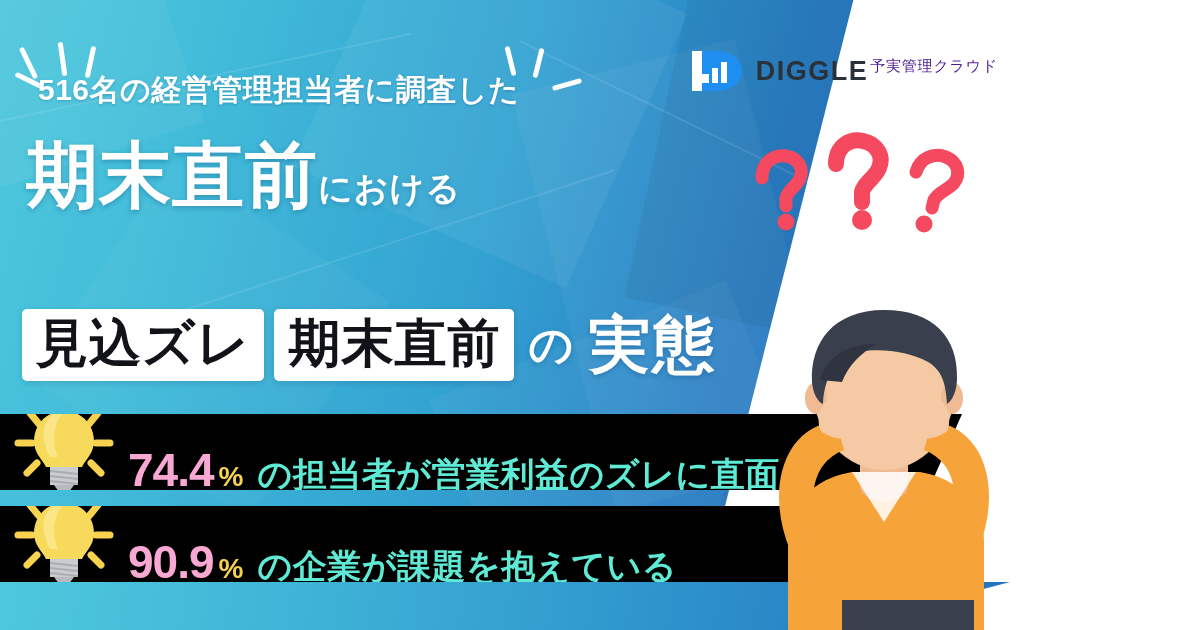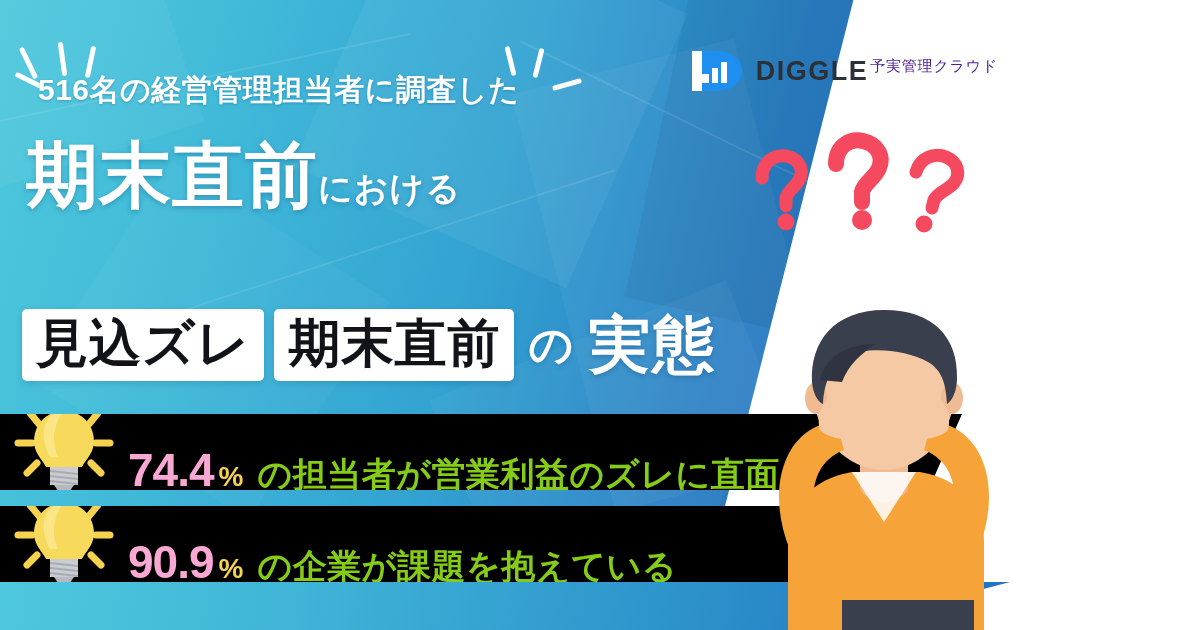--- a/index.html
+++ b/index.html
@@ -101,21 +101,21 @@
   .bulb-slot{position:relative;width:128px;height:76px;flex:0 0 128px;}
   .stat-text{display:flex;align-items:baseline;white-space:nowrap;}
   .pct-num{
     font-size:46px;font-weight:800;color:#f9a8d4;letter-spacing:-1px;
     line-height:1;
   }
   .pct-sym{
     font-size:28px;font-weight:800;color:#f6d24f;margin-left:5px;margin-right:14px;
   }
   .stat-label{
-    font-size:34px;font-weight:800;color:#84cc16;letter-spacing:.5px;margin-top:45px;
+    font-size:34px;font-weight:800;color:#5eead4;letter-spacing:.5px;margin-top:45px;
   }
 
   
   .logo{
     position:absolute;right:34px;top:48px;
     display:flex;align-items:center;gap:12px;
   }
   .logo-text{display:flex;flex-direction:row;gap:2px;justify-content:space-between;}
   .logo-word{font-size:27px;font-weight:700;color:#2b3138;letter-spacing:1.5px;line-height:1;}
   .logo-sub{font-size:15px;font-weight:500;color:#4c1d95;letter-spacing:.8px;line-height:1;}

